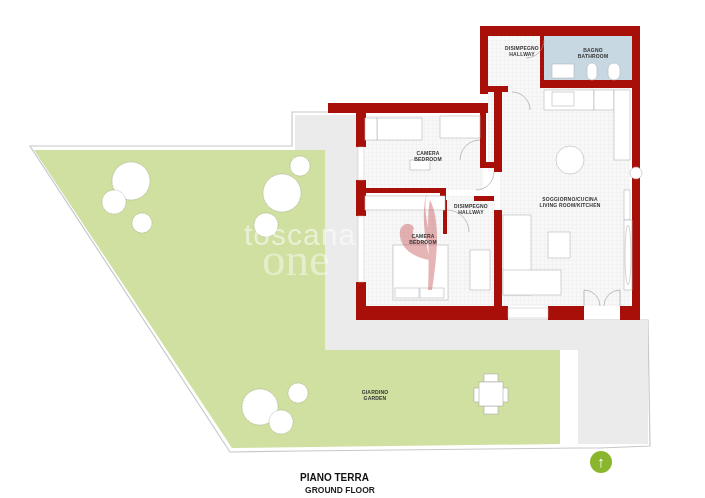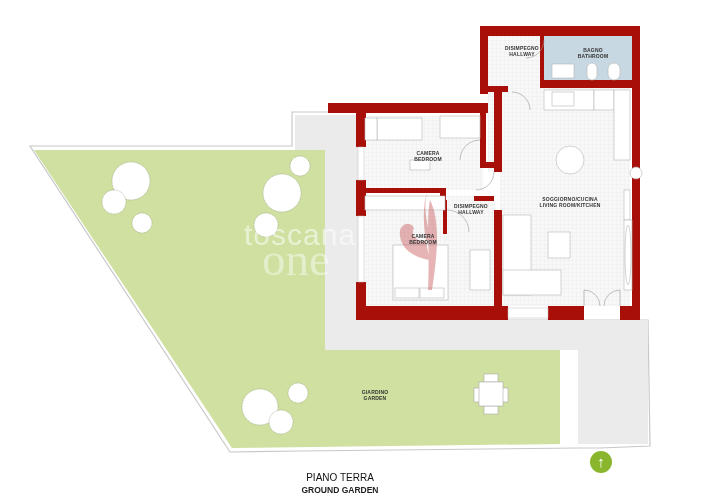--- a/index.html
+++ b/index.html
@@ -1,19 +1,19 @@
 <!DOCTYPE html>
 <html><head>
   <meta charset="utf-8">
   <style>
     html, body { margin:0; padding:0; background:#ffffff; }
     body { width:705px; height:498px; position:relative; overflow:hidden; font-family:"Liberation Sans", sans-serif; }
     svg { position:absolute; left:0; top:0; }
     .lbl { position:absolute; font-family:"Liberation Sans", sans-serif; font-size:5px; color:#333; text-align:center; line-height:6px; text-transform:uppercase; font-weight:bold; letter-spacing:0.2px; }
-    .title1 { position:absolute; left:300px; top:472px; width:80px; text-align:center; font-size:10px; font-weight:normal; color:#111; }
+    .title1 { position:absolute; left:300px; top:472px; width:80px; text-align:left; font-size:10px; font-weight:bold; color:#111; }
     .title2 { position:absolute; left:300px; top:485px; width:80px; text-align:center; font-size:8.5px; font-weight:bold; color:#222; }
     .wm1 { position:absolute; left:244px; top:218px; font-family:Liberation Sans, sans-serif; font-size:30px; color:rgba(255,255,255,0.55); letter-spacing:1px; }
     .wm2 { position:absolute; left:262px; top:232px; font-family:"Liberation Serif", serif; font-size:47px; color:rgba(255,255,255,0.45); }
     .north { position:absolute; left:590px; top:451px; width:22px; height:22px; border-radius:50%; background:#8ab62e; color:#fff; font-size:15px; font-weight:bold; text-align:center; line-height:22px; }
   </style>
 </head>
 <body>
 
 <svg width="705" height="498" viewBox="0 0 705 498">
   <defs>
@@ -163,14 +163,14 @@
 <div class="lbl" style="left:530px;top:196px;width:80px;">
   <div>SOGGIORNO/CUCINA</div>
   <div>LIVING ROOM/KITCHEN</div>
 </div>
 <div class="lbl" style="left:355px;top:389px;width:40px;">
   <div>GIARDINO</div>
   <div>GARDEN</div>
 </div>
 
 <div class="title1">PIANO TERRA</div>
-<div class="title2">GROUND GARDEN</div>
+<div class="title2">GROUND FLOOR</div>
 <div class="north">↑</div>
 
 </body></html>

